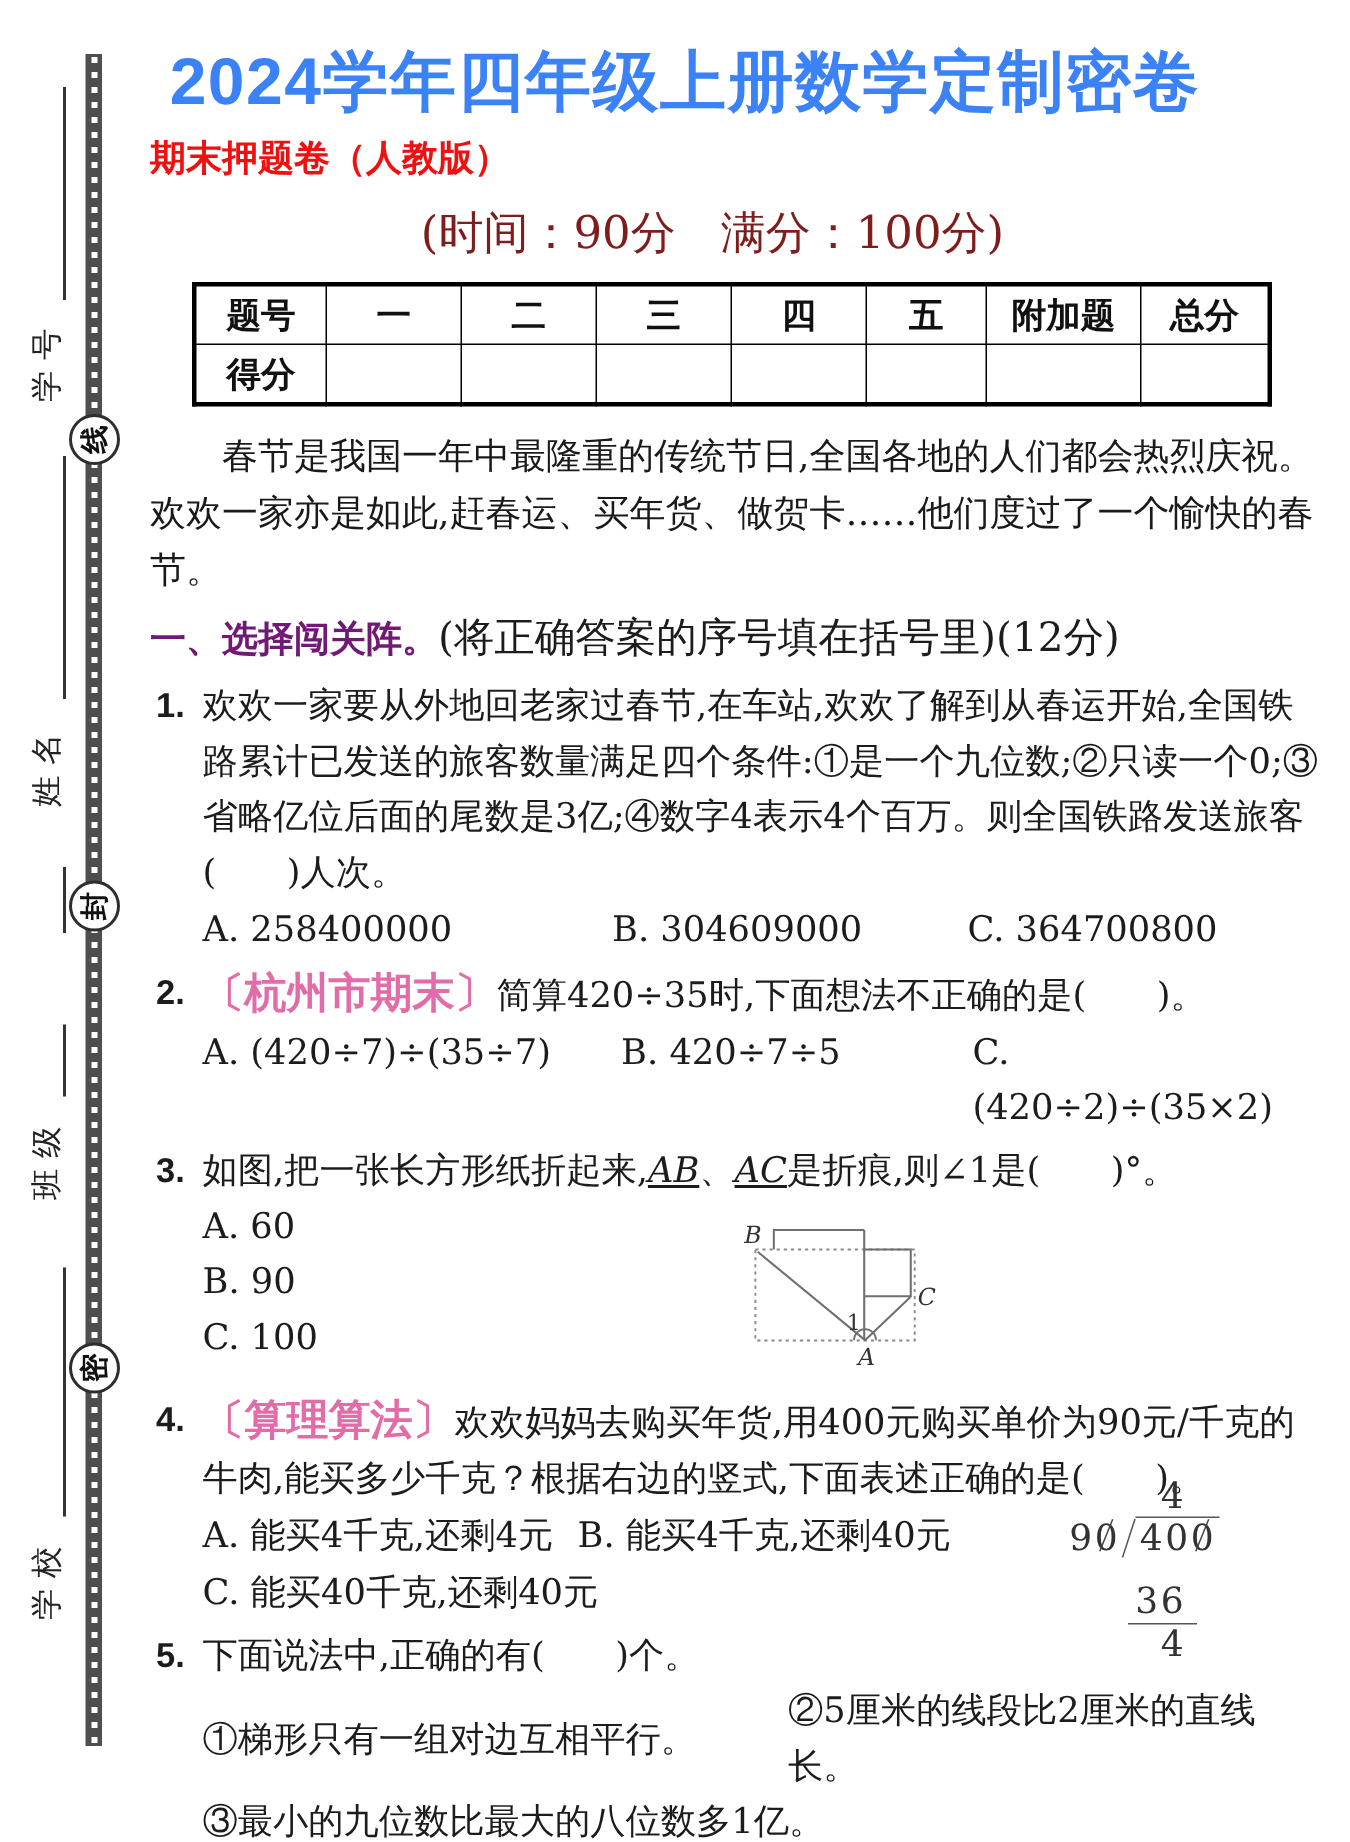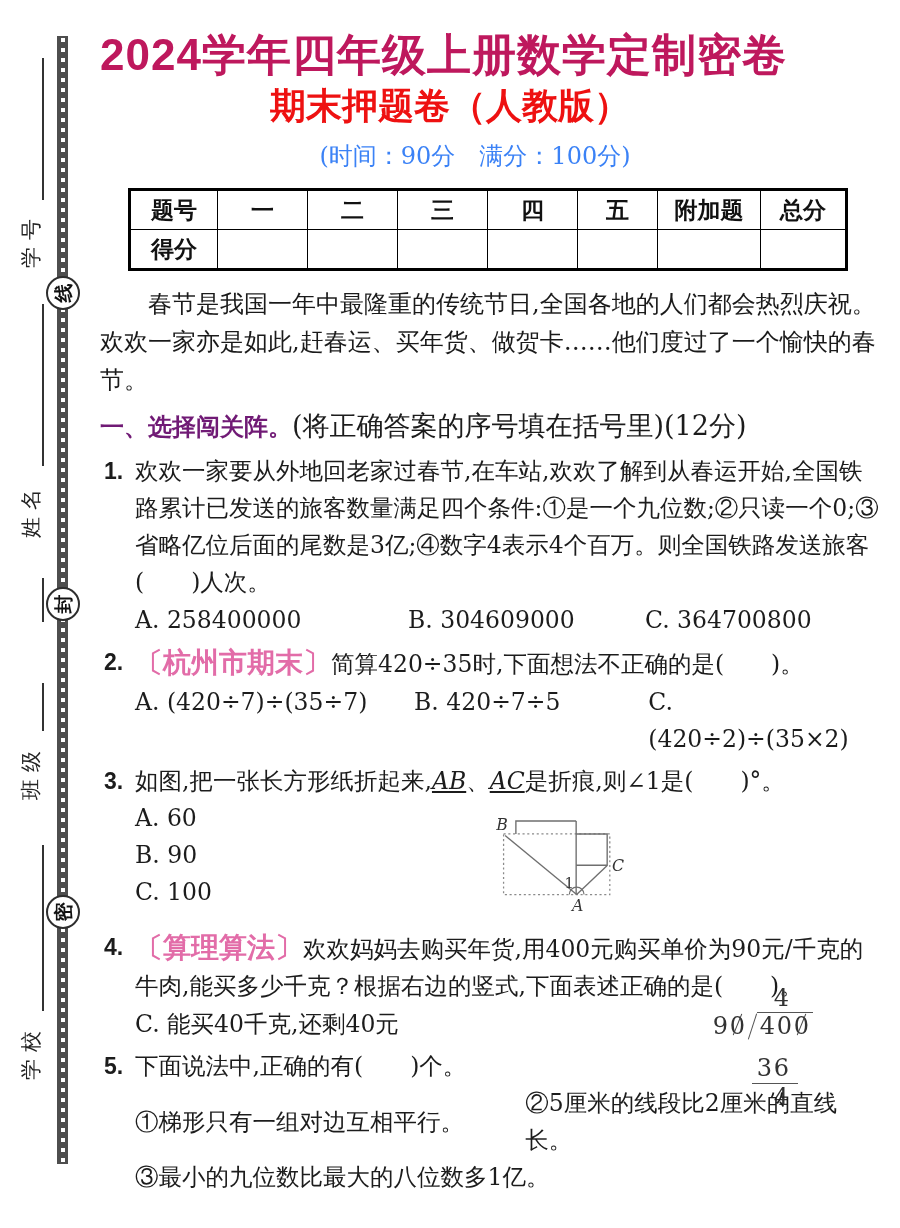--- a/index.html
+++ b/index.html
@@ -23,28 +23,28 @@
     background:repeating-linear-gradient(to bottom,#ffffff 0 4px, transparent 4px 10px); }
   .seal-circle {
     position:absolute; left:46px; width:34px; height:34px; background:#fff;
     border:2px solid #2e2e2e; border-radius:50%; z-index:2;
     display:flex; align-items:center; justify-content:center;
   }
   .seal-circle span { transform:rotate(-90deg); font-weight:bold; font-size:19px; color:#111; }
   
   .main { position:absolute; left:100px; top:0; width:780px; }
   .title {
-    margin:30px 80px 0 0; text-align:left; font-family:"Liberation Sans", sans-serif;
-    font-weight:bold; font-size:44px; letter-spacing:1px; color:#be185d; line-height:50px;
+    margin:30px 80px 0 0; text-align:right; font-family:"Liberation Sans", sans-serif;
+    font-weight:bold; font-size:44px; letter-spacing:1px; color:#3b82f6; line-height:50px;
   }
   .subtitle {
-    margin:4px 80px 0 0; text-align:center; font-family:"Liberation Sans", sans-serif;
-    font-weight:bold; font-size:36px; color:#ee1111; line-height:44px;
-  }
-  .meta { margin:12px 30px 0 0; text-align:center; font-size:24px; color:#3b82f6; line-height:32px; }
+    margin:4px 80px 0 0; font-family:"Liberation Sans", sans-serif;
+    font-weight:bold; font-size:24px; color:#ee1111; line-height:44px;
+  }
+  .meta { margin:12px 30px 0 0; text-align:center; font-size:30px; color:#7f1d1d; line-height:32px; }
   
   table.score { border-collapse:collapse; margin:16px 0 0 28px; table-layout:fixed; border:3px solid #000; }
   table.score td {
     border:1.5px solid #000; height:40px; text-align:center; vertical-align:middle;
     font-family:"Liberation Sans", sans-serif; font-weight:bold; font-size:23px; color:#111;
   }
   
   .intro { margin:14px 0 0 0; font-size:24px; line-height:38px; text-indent:2em; color:#1a1a1a; }
   .section { margin:8px 0 0 0; line-height:37px; }
   .sec-title { font-family:"Liberation Sans", sans-serif; font-weight:bold; font-size:24px; color:#701a75; }
@@ -196,20 +196,24 @@
           <text x="68" y="89" class="ang">1</text>
         </svg>
       </div>
     </div>
   </div>
 
   <div class="q">
     <span class="qnum">4.</span>
     <span class="tag">〔算理算法〕</span><span>欢欢妈妈去购买年货,用400元购买单价为90元/千克的牛肉,能买多少千克？根据右边的竖式,下面表述正确的是(　　)。</span>
     <div class="opts">
+      <span style="width:250px">A. 能买4千克,还剩4元</span>
+      <span>B. 能买4千克,还剩40元</span>
+    </div>
+    <div class="opts">
       <span>C. 能买40千克,还剩40元</span>
     </div>
     <div class="division">
       <div class="dv-quot">4</div>
       <div class="dv-main">
         <span class="dgt">9</span>
           <span class="dgt slashed">0</span>
         <span class="dv-bracket"></span>
         <span class="dv-dividend"><span class="dgt">4</span><span class="dgt">0</span><span class="dgt slashed">0</span></span>
       </div>

